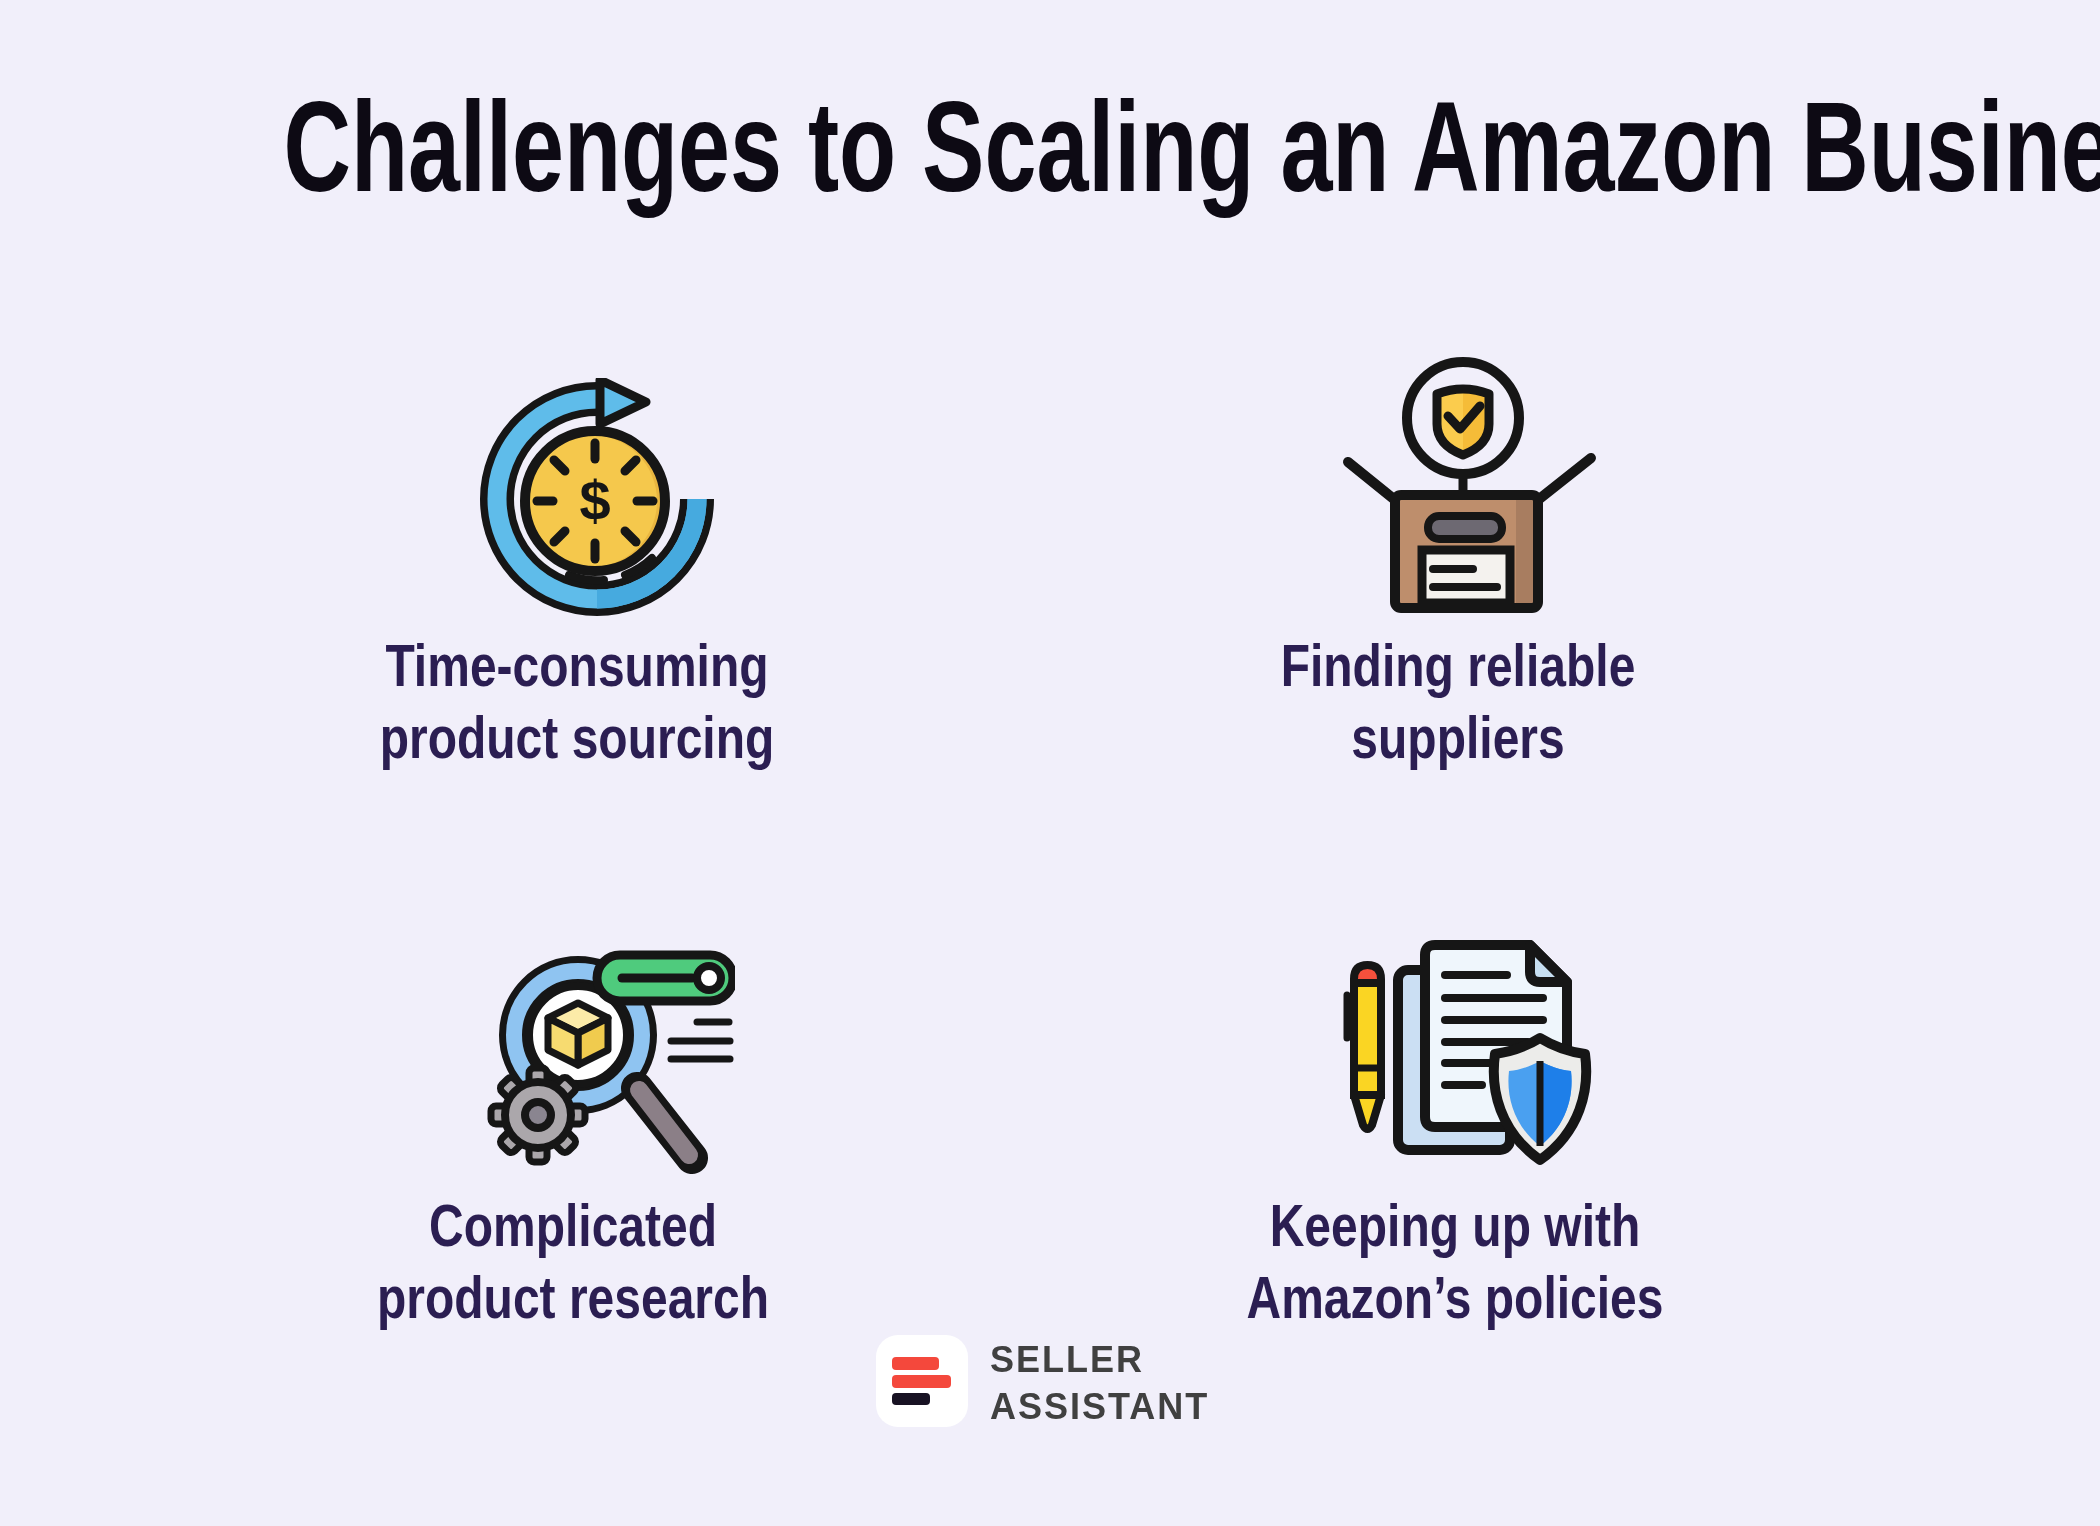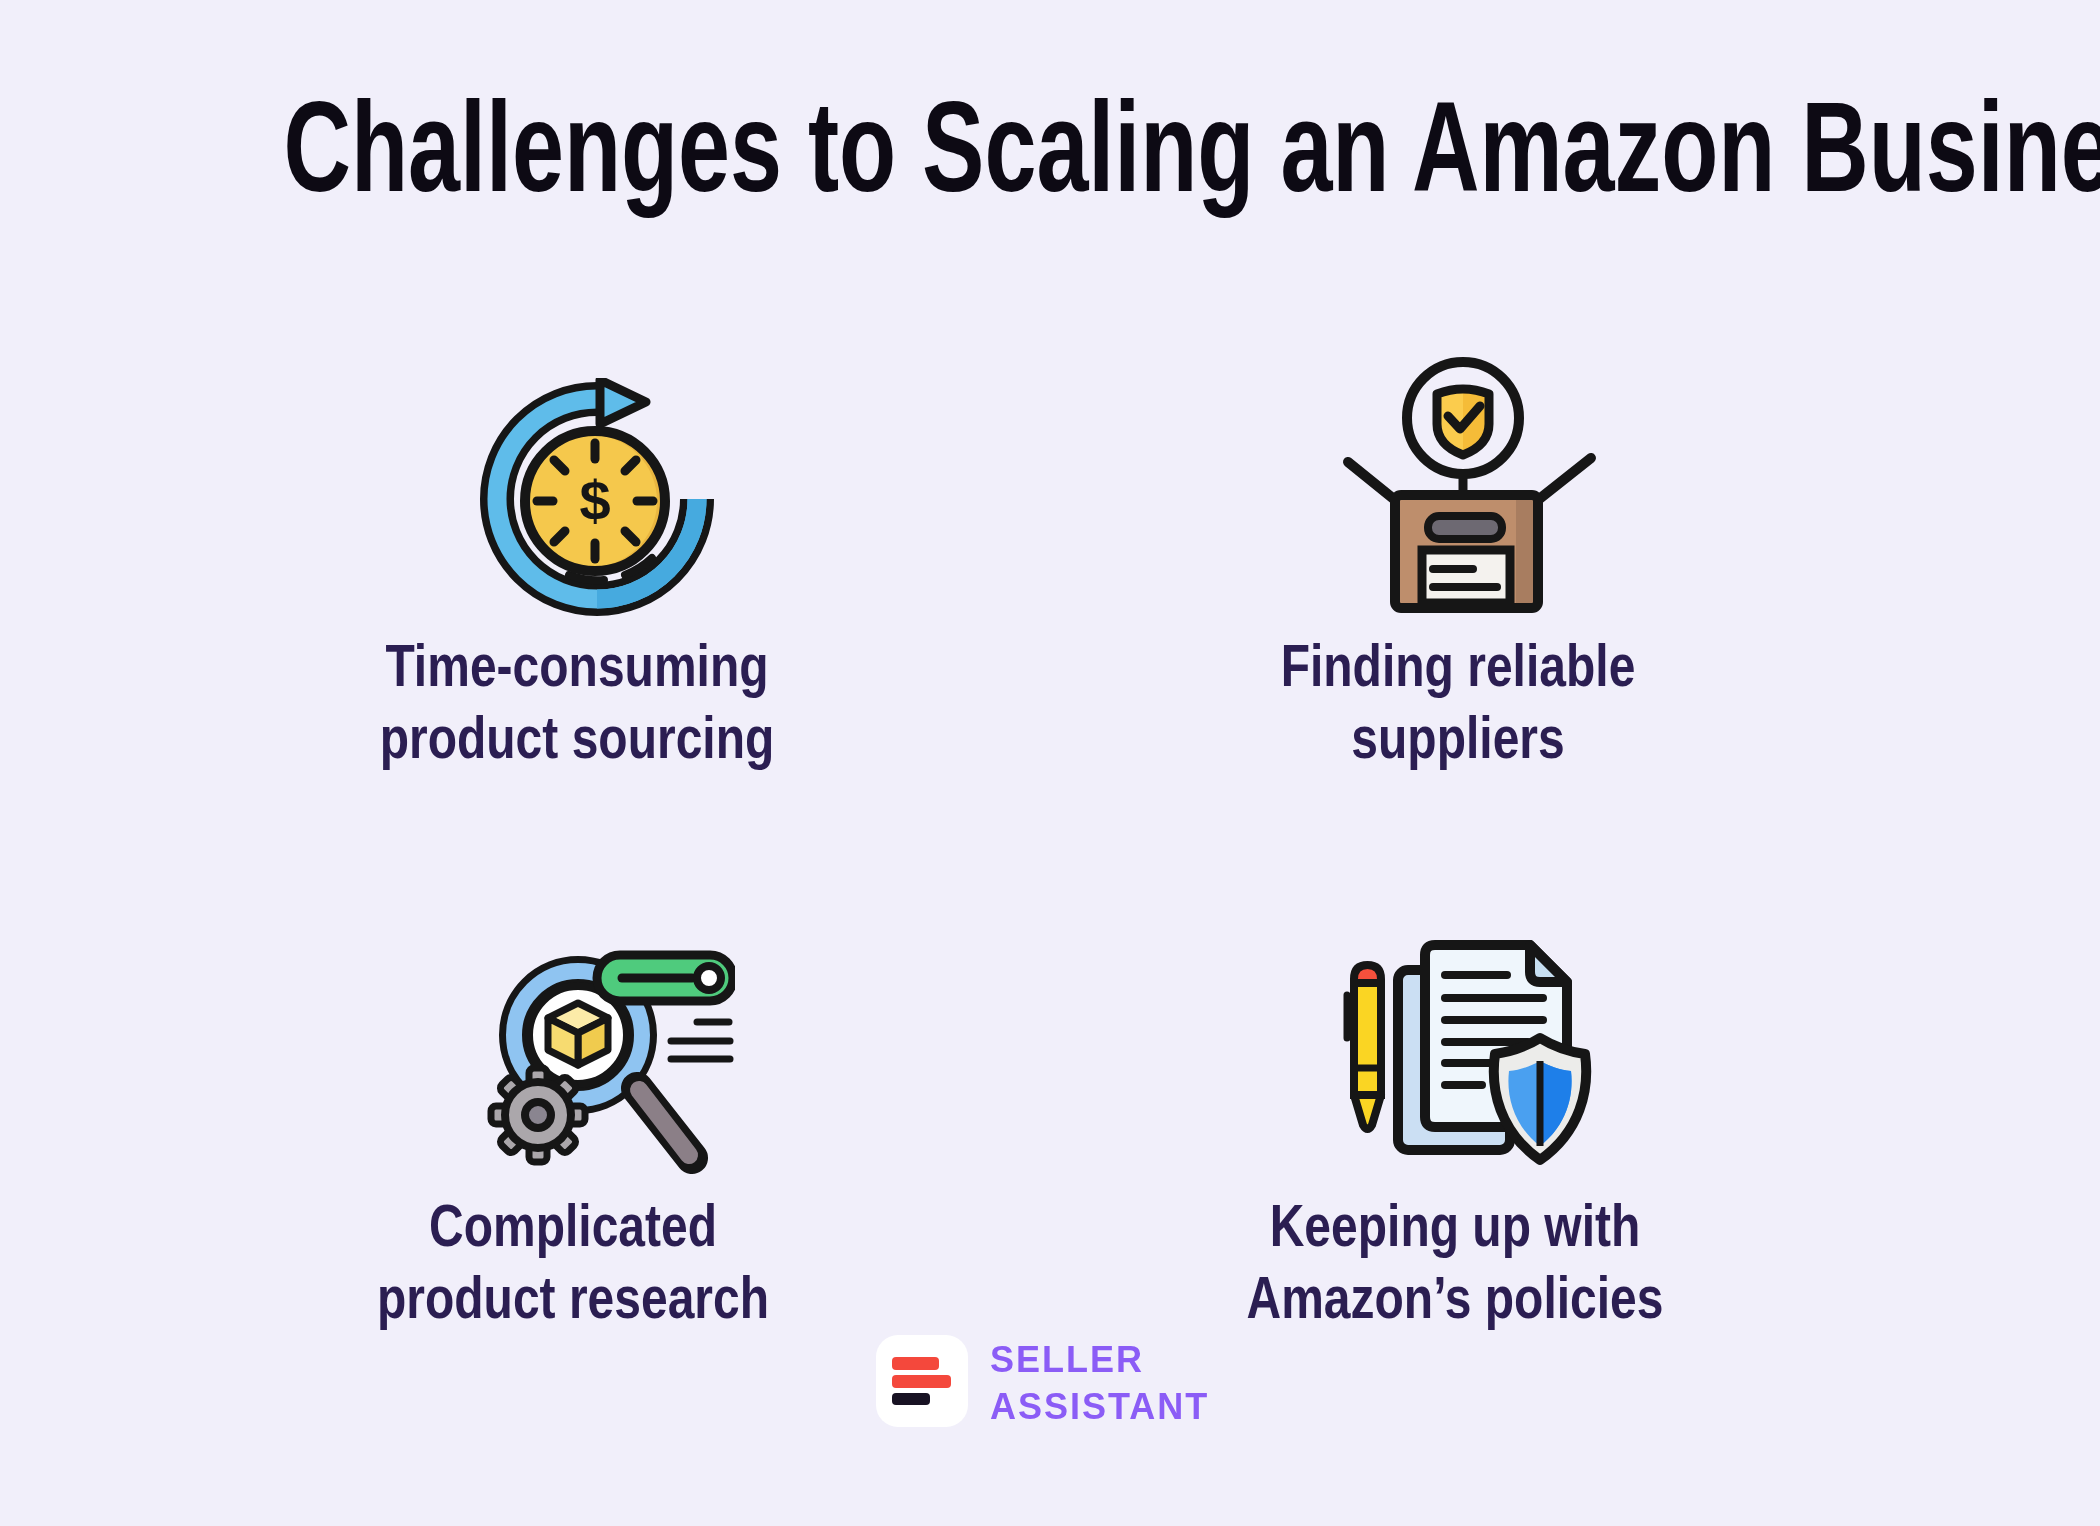--- a/index.html
+++ b/index.html
@@ -188,19 +188,19 @@
     <span>Keeping up with</span>
     <span>Amazon’s policies</span>
   </div>
 
   <div class="logo">
     <div class="logo-tile" style="background: rgb(255, 255, 255);">
       <div class="logo-bar b1" style="background: rgb(244, 72, 60);"></div>
       <div class="logo-bar b2" style="background: rgb(244, 72, 60);"></div>
       <div class="logo-bar b3" style="background: rgb(24, 18, 35);"></div>
     </div>
-    <div class="logo-text" style="color: #8b5cf6;">
+    <div class="logo-text" style="color: #404040;">
       <span>SELLER</span>
       <span>ASSISTANT</span>
     </div>
   </div>
 
 </div>
 
 </body></html>

